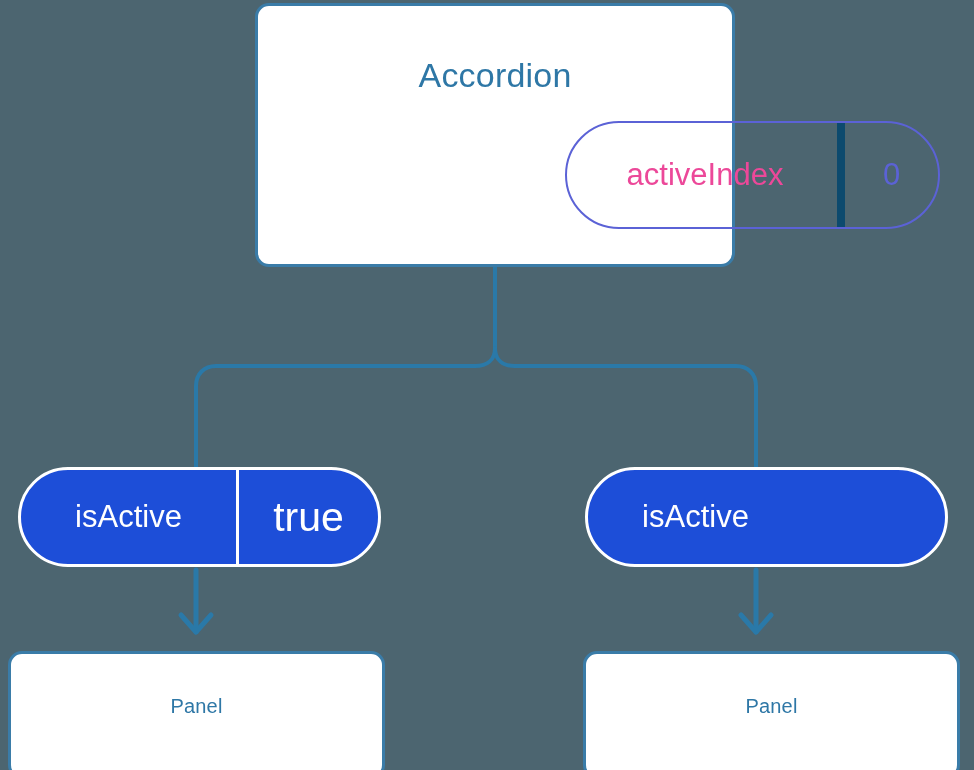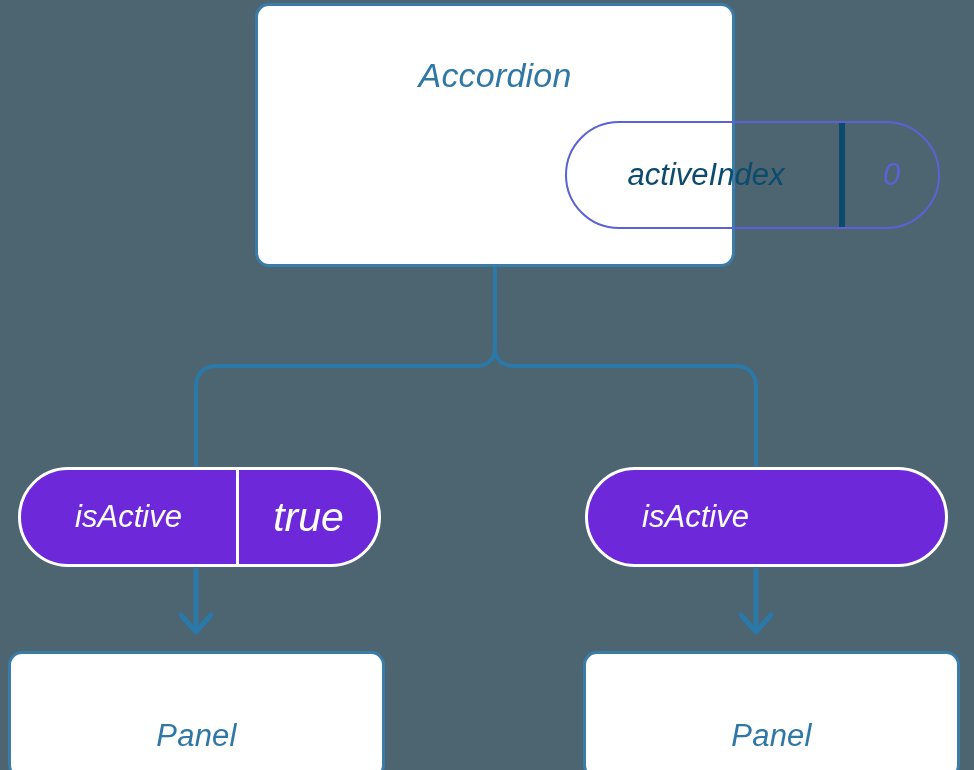--- a/index.html
+++ b/index.html
@@ -11,21 +11,20 @@
     height: 770px;
     overflow: hidden;
     font-family: "Liberation Sans", sans-serif;
     background: #4c6570;
   }
   #stage {
     position: relative;
     width: 974px;
     height: 770px;
     background: #4c6570;
-    font-style: italic;
   }
 
   
   #connectors {
     position: absolute;
     left: 0;
     top: 0;
     width: 974px;
     height: 770px;
     pointer-events: none;
@@ -62,22 +61,22 @@
     margin-top: 52px;
   }
 
   .panel-card {
     top: 651px;
     width: 377px;
     height: 128px;
     justify-content: flex-start;
   }
   .panel-card .card-title {
-    margin-top: 66px;
-    font-size: 31px;
+    margin-top: 42px;
+    font-size: 20px;
   }
   #panel-card-left  { left: 8px; }
   #panel-card-right { left: 583px; }
 
   
   .pill {
     position: absolute;
     display: flex;
     align-items: stretch;
     box-sizing: border-box;
@@ -97,37 +96,37 @@
   #state-pill {
     left: 307px;
     top: 115px;
     width: 375px;
     height: 108px;
     border: 2px solid #5b62d6;
     background: transparent;
   }
   #state-pill .pill-key {
     flex: 0 0 278px;
-    border-right: 6px solid #0c4a6e;
-    color: #0c4a6e;
+    border-right: 8px solid #0c4a6e;
+    color: #ec4899;
     font-size: 31px;
     padding-left: 6px;
   }
   #state-pill .pill-val {
     flex: 1 1 auto;
     color: #5b62d6;
     font-size: 31px;
   }
 
   
   .pill-filled {
     top: 467px;
     height: 100px;
     border: 3px solid #ffffff;
-    background: #6d28d9;
+    background: #1d4ed8;
   }
   .pill-filled .pill-key {
     color: #ffffff;
     font-size: 31px;
   }
   .pill-filled .pill-val {
     color: #ffffff;
     font-size: 41px;
     border-left: 3px solid #ffffff;
   }

